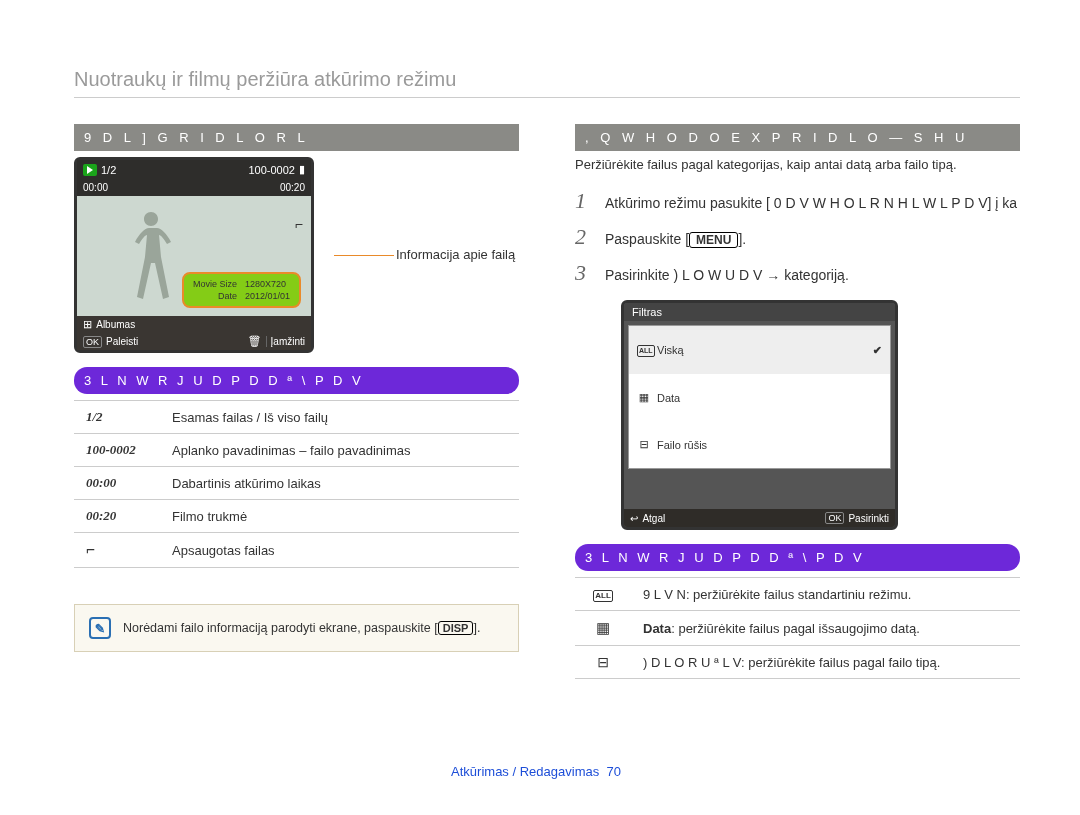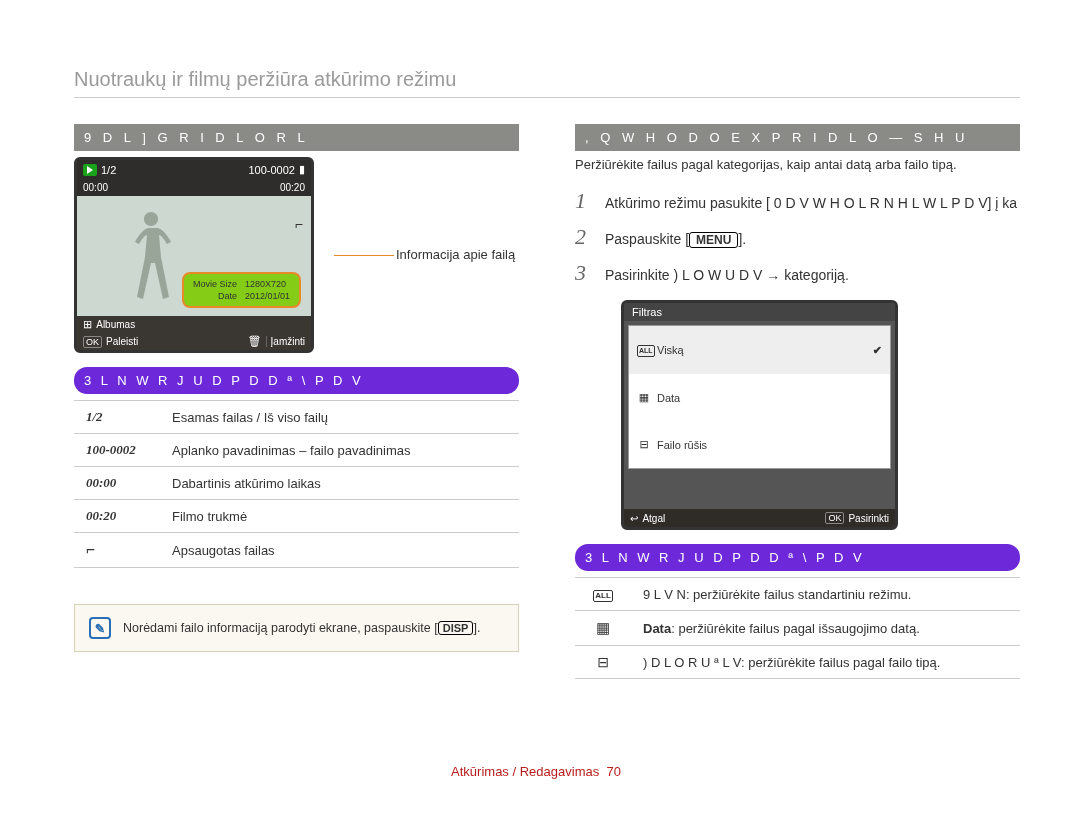--- a/index.html
+++ b/index.html
@@ -232,21 +232,21 @@
     display:flex; align-items:center; gap:4px;
   }
   .filter-foot .right { margin-left:auto; display:flex; gap:4px; align-items:center;}
   .boxed { border:1px solid #888; border-radius:2px; padding:0 2px; font-size:9px;}
   .footer {
     position:absolute;
     bottom: 36px;
     left:0; right:8px;
     text-align:center;
     font-size:13px;
-    color:#b91c1c;
+    color:#1d4ed8;
   }
   .all-ic {
     display:inline-block;
     border:1.5px solid #333;
     border-radius:2px;
     font-size:7px;
     line-height:8px;
     padding:1px 1px 1px 1px;
     position:relative;
     font-weight:bold;

